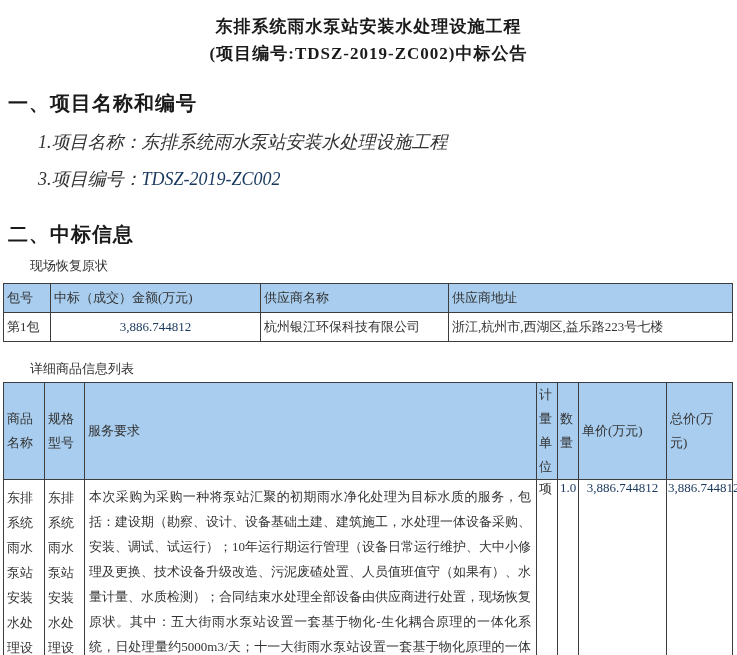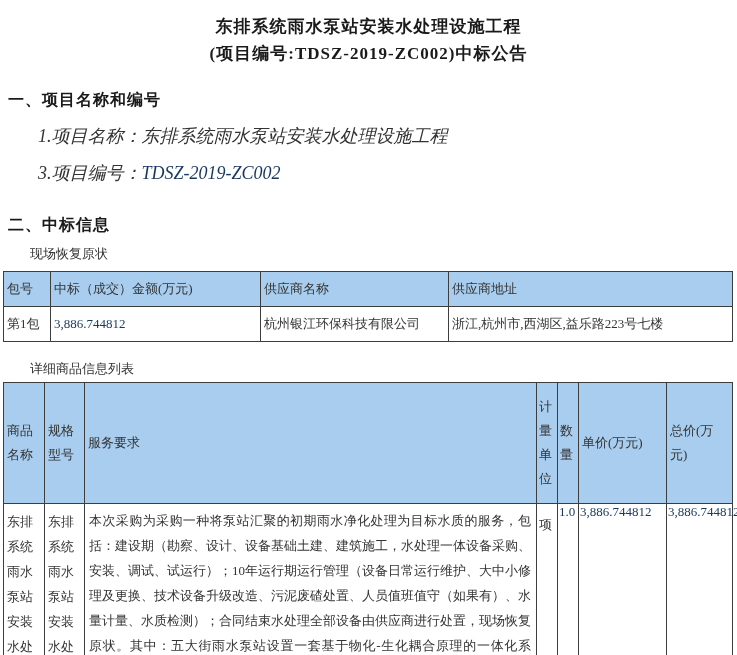--- a/index.html
+++ b/index.html
@@ -6,39 +6,39 @@
   body{
     width:737px;height:655px;overflow:hidden;
     font-family:"Liberation Serif","DejaVu Serif",serif;
     font-size:13px;color:#333333;
   }
   .doc{width:737px;}
   
   .title{padding-top:13px;text-align:center;font-weight:bold;font-size:17px;
          line-height:27px;color:#1a1a1a;letter-spacing:1px;}
   
-  .sec-heading{margin:23px 0 0 8px;font-size:16px;font-weight:bold;color:#1a1a1a;letter-spacing:1px;}
+  .sec-heading{margin:23px 0 0 8px;font-size:20px;font-weight:bold;color:#1a1a1a;letter-spacing:1px;}
   .sec-heading.second{margin-top:30px;}
   .item-line{margin:13px 0 0 38px;font-size:18px;font-style:italic;}
   .item-line .val{color:#333333;}
-  .num{color:#17375E;}
+  .num{color:#17375E;text-align:center;}
   .table-label{margin:9px 0 0 30px;font-size:13px;}
   .table-label.tight{margin-top:18px;}
   
   table{border-collapse:collapse;table-layout:fixed;margin:8px 0 0 3px;width:729px;}
   table.t2{margin-top:4px;}
   td{border:1px solid #3d3d3d;font-size:13px;color:#333333;
-     padding:8px 3px;vertical-align:middle;text-align:left;overflow:visible;}
+     padding:2px 3px;vertical-align:middle;text-align:left;overflow:visible;}
   tr.thead td{background:#A8CDEE;}
   
   .t1 tr{height:29px;}
   
   .t2 tr.thead{height:95px;}
   .t2 tr.thead td{line-height:24px;word-break:break-all;}
-  .t2 td.narrow{padding:12px 2px;}
+  .t2 td.narrow{padding:0 2px;}
   .t2 tr.tbody td{vertical-align:top;}
   .t2 td.vtext{word-break:break-all;line-height:25px;padding-top:5px;}
   .t2 td.svc{line-height:25px;text-align:justify;padding:4px 5px 4px 4px;}
   .t2 td.mid{vertical-align:middle;}
   .t2 td.pnum{vertical-align:middle;white-space:nowrap;padding:0 1px;}
 </style>
 </head>
 <body>
 
 <div class="doc">

